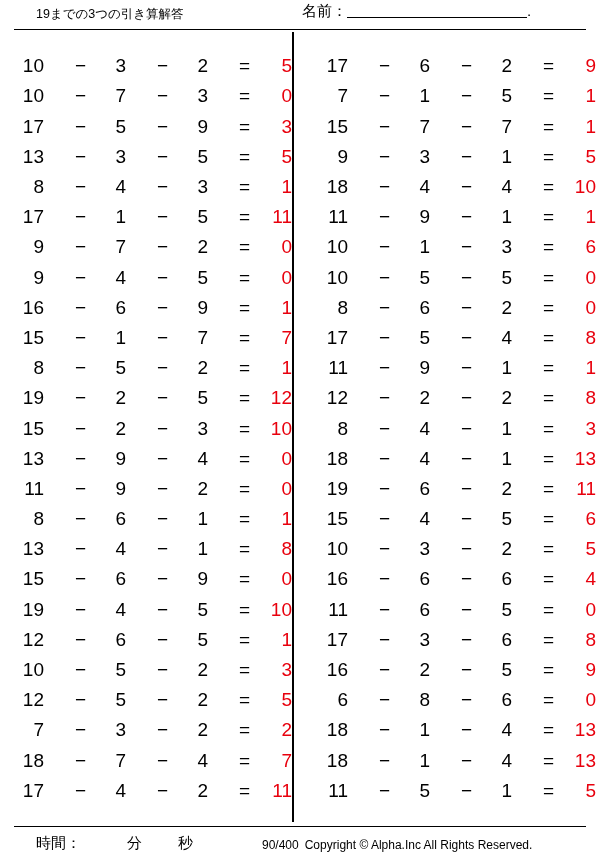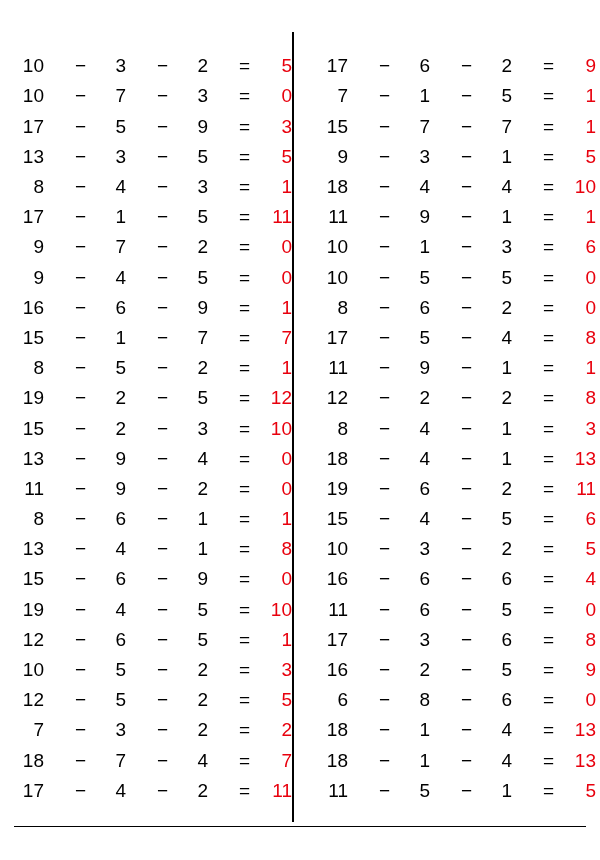--- a/index.html
+++ b/index.html
@@ -148,20 +148,27 @@
     font-size: 12px;
     white-space: nowrap;
   }
   .copyright .pageno { margin-right: 6px; }
 </style>
 </head>
 <body>
 
 <div class="sheet">
 
+  <div class="header">
+    <div class="header-title">19までの3つの引き算解答</div>
+    <div class="name-area">
+      <span class="name-label">名前</span><span class="name-colon">：</span><span class="name-line"></span><span class="name-dot">.</span>
+    </div>
+    <div class="header-rule"></div>
+  </div>
 
   <div class="divider"></div>
 
   <div class="columns">
     <div class="col left">
         <div class="row">
           <div class="cell n1">10</div>
           <div class="cell op1">−</div>
           <div class="cell n2">3</div>
           <div class="cell op2">−</div>
@@ -610,15 +617,21 @@
           <div class="cell op2">−</div>
           <div class="cell n3">1</div>
           <div class="cell eq">=</div>
           <div class="cell ans">5</div>
         </div>
       </div>
   </div>
 
   <div class="footer-rule"></div>
   <div class="footer">
+    <div class="time-area">
+      <span>時間：</span><span class="gap-a"></span><span>分</span><span class="gap-b"></span><span>秒</span>
+    </div>
+    <div class="copyright">
+      <span class="pageno">90/400</span><span>Copyright © Alpha.Inc All Rights Reserved.</span>
+    </div>
   </div>
 
 </div>
 
 </body></html>

